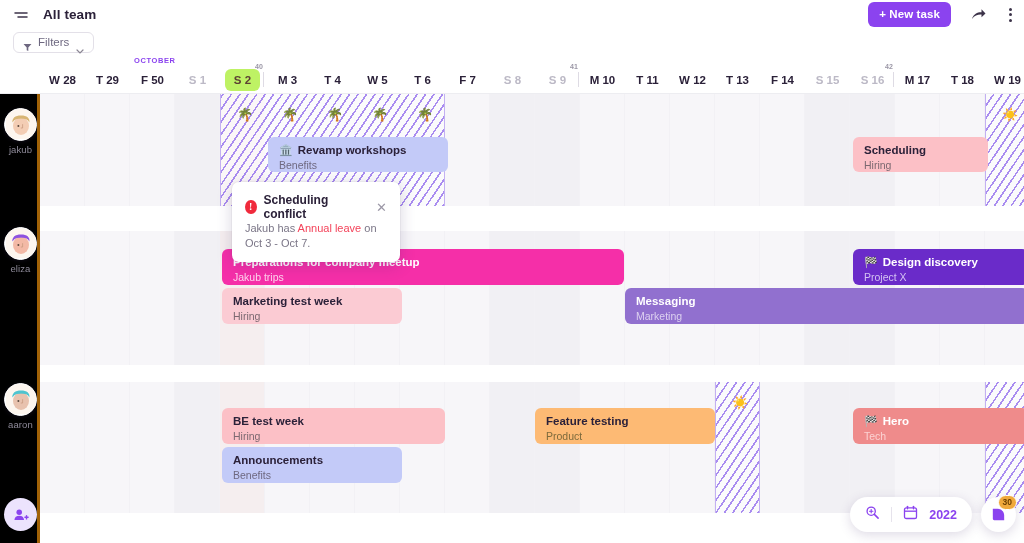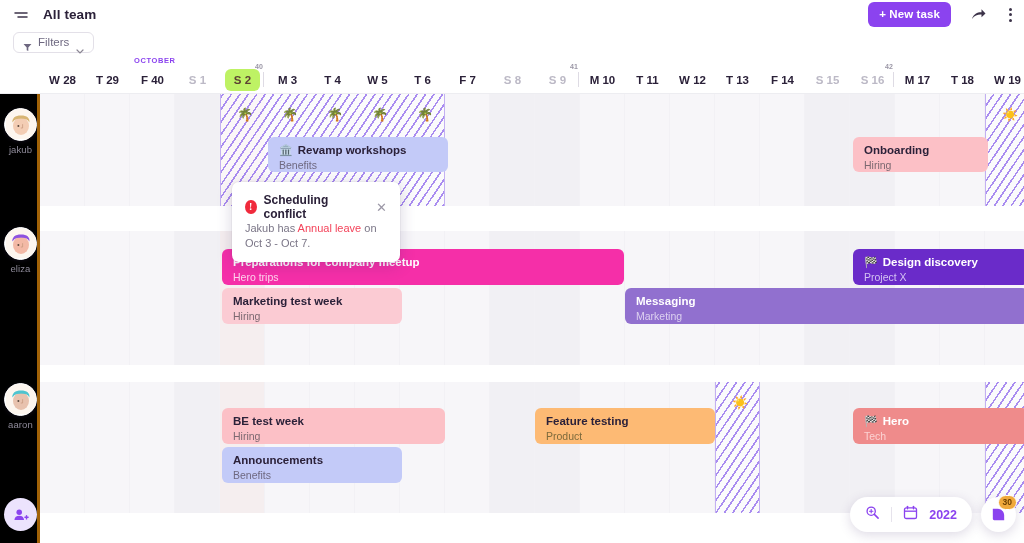--- a/index.html
+++ b/index.html
@@ -217,21 +217,21 @@
           <path d="M1 1 L4 4 L7 1" fill="none" stroke="#8b8694" stroke-width="1.2" stroke-linecap="round"></path>
         </svg>
       </span>
     </div>
   </div>
 
   <div class="datehdr" id="datehdr">
       <div class="month-label" style="left: 134px;">OCTOBER</div>
       <div class="daycell" style="left: 40px; width: 45px;">W 28</div>
       <div class="daycell" style="left: 85px; width: 45px;">T 29</div>
-      <div class="daycell" style="left: 130px; width: 45px;">F 40</div>
+      <div class="daycell" style="left: 130px; width: 45px;">F 50</div>
       <div class="daycell weekend" style="left: 175px; width: 45px;">S 1</div>
       <div class="daycell weekend today" style="left: 225px; width: 35px;">S 2</div>
       <div class="daycell" style="left: 265px; width: 45px;">M 3</div>
       <div class="daycell" style="left: 310px; width: 45px;">T 4</div>
       <div class="daycell" style="left: 355px; width: 45px;">W 5</div>
       <div class="daycell" style="left: 400px; width: 45px;">T 6</div>
       <div class="daycell" style="left: 445px; width: 45px;">F 7</div>
       <div class="daycell weekend" style="left: 490px; width: 45px;">S 8</div>
       <div class="daycell weekend" style="left: 535px; width: 45px;">S 9</div>
       <div class="daycell" style="left: 580px; width: 45px;">M 10</div>
@@ -299,29 +299,29 @@
         <div class="leave" style="left: 945px; width: 45px; top: 288px; height: 131px;"></div>
         <div class="bar" style="left: 228px; width: 180px; top: 43px; height: 35px; background: rgb(195, 202, 248);">
           <div class="ttl" style="color: rgb(43, 33, 57);">
             <span class="emj">🏛️</span>
             <span>Revamp workshops</span>
           </div>
           <div class="sub" style="color: rgb(110, 104, 128);">Benefits</div>
         </div>
         <div class="bar" style="left: 813px; width: 135px; top: 43px; height: 35px; background: rgb(252, 192, 198);">
           <div class="ttl" style="color: rgb(43, 33, 57);">
-            <span>Onboarding</span>
+            <span>Scheduling</span>
           </div>
           <div class="sub" style="color: rgb(123, 104, 112);">Hiring</div>
         </div>
         <div class="bar" style="left: 182px; width: 402px; top: 155px; height: 36px; background: rgb(245, 47, 168);">
           <div class="ttl" style="color: rgb(255, 255, 255);">
             <span>Preparations for company meetup</span>
           </div>
-          <div class="sub" style="color: rgb(255, 212, 238);">Hero trips</div>
+          <div class="sub" style="color: rgb(255, 212, 238);">Jakub trips</div>
         </div>
         <div class="bar" style="left: 813px; width: 175px; top: 155px; height: 36px; background: rgb(106, 43, 201);">
           <div class="ttl" style="color: rgb(255, 255, 255);">
             <span class="emj">🏁</span>
             <span>Design discovery</span>
           </div>
           <div class="sub" style="color: rgb(212, 194, 242);">Project X</div>
         </div>
         <div class="bar" style="left: 182px; width: 180px; top: 194px; height: 36px; background: rgb(251, 203, 211);">
           <div class="ttl" style="color: rgb(43, 33, 57);">

